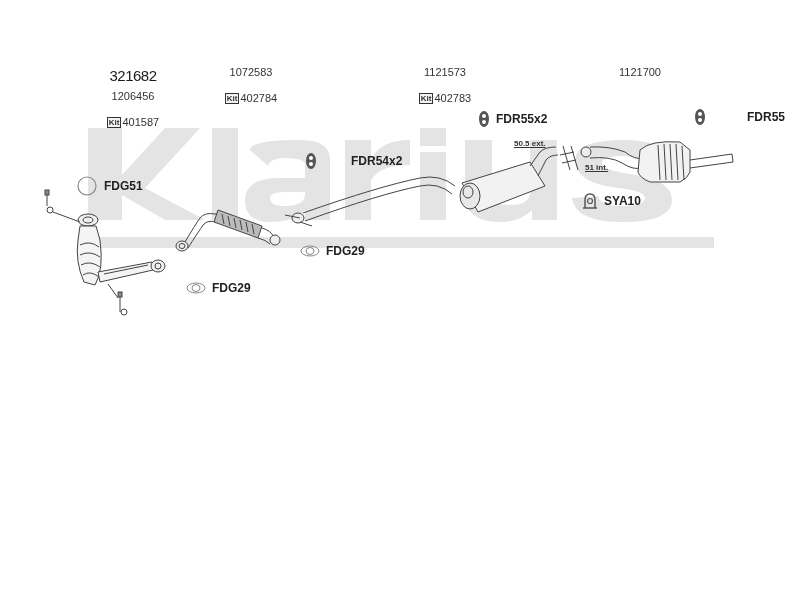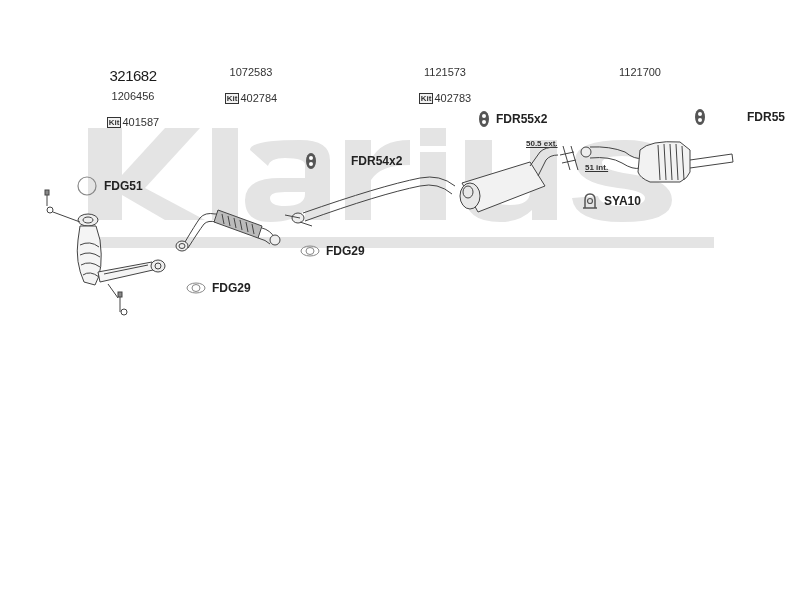--- a/index.html
+++ b/index.html
@@ -121,21 +121,21 @@
 
 <div class="acc" style="left:582px;top:192px;justify-content:center;">
   <svg width="16" height="18">
       <path d="M3,16 L3,8 Q3,2 8,2 Q13,2 13,8 L13,16" fill="none" stroke="#555" stroke-width="1.5"></path>
       <line x1="1" y1="16" x2="15" y2="16" stroke="#555" stroke-width="1.5"></line>
       <circle cx="8" cy="9" r="2.5" fill="none" stroke="#555" stroke-width="1.2"></circle>
     </svg>
   <span>SYA10</span>
 </div>
 
-<div class="dim" style="left:526px;top:139px;">50.5 ext.</div>
+<div class="dim" style="left:514px;top:139px;">50.5 ext.</div>
 <div class="dim" style="left:585px;top:163px;">51 int.</div>
 
 <svg class="layer" width="800" height="600">
   <g fill="none" stroke="#444" stroke-width="1">
 
     <g>
       <ellipse cx="88" cy="220" rx="10" ry="6" fill="#eee"></ellipse>
       <ellipse cx="88" cy="220" rx="5" ry="3"></ellipse>
       <path d="M80,226 L78,240 Q75,262 84,282 L95,285 Q104,270 100,240 L96,226 Z" fill="#f4f4f4"></path>
       <path d="M80,245 Q90,240 99,247 M80,255 Q90,250 100,257 M81,265 Q90,260 100,267 M83,275 Q90,270 99,277"></path>

